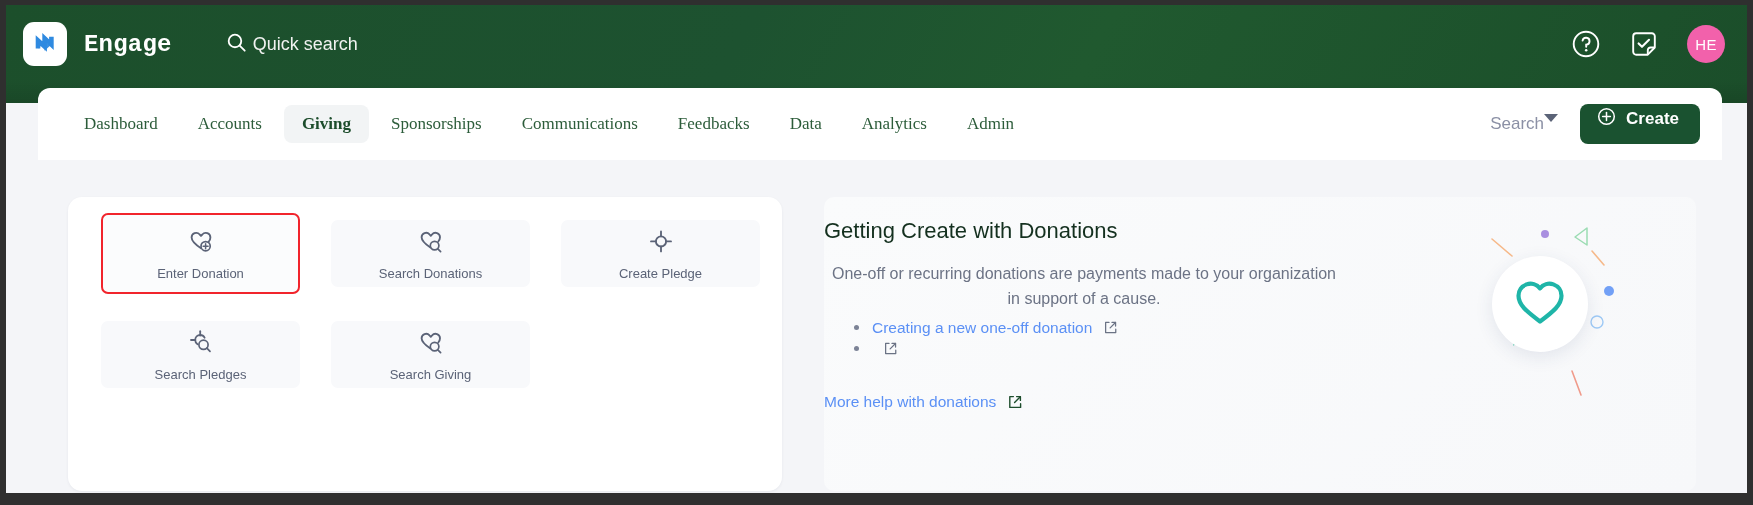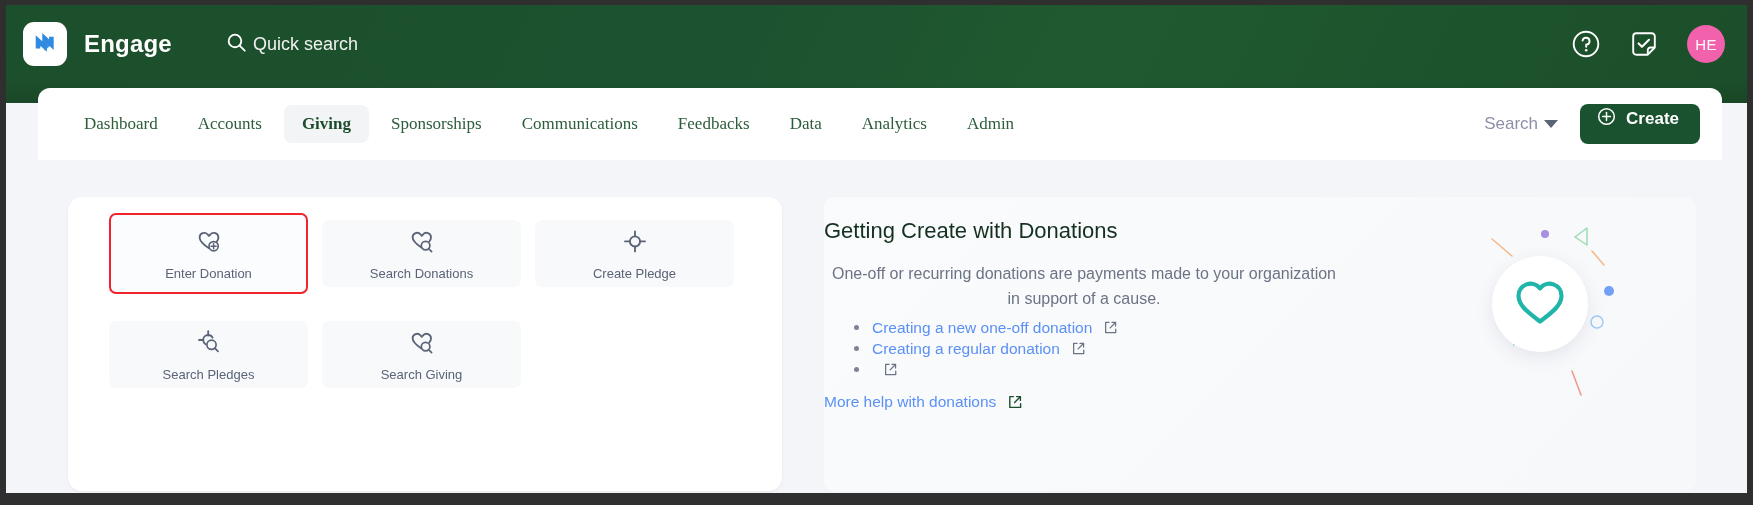--- a/index.html
+++ b/index.html
@@ -59,20 +59,21 @@
     background: #ffffff;
     border-radius: 11px;
     display: flex; align-items: center; justify-content: center;
     flex: none;
   }
   #app-title {
     color: #ffffff;
     font-size: 24px;
     font-weight: bold;
     letter-spacing: .2px;
+    font-family: Liberation Mono, monospace;
   }
 
   #quick-search {
     display: flex;
     align-items: center;
     gap: 6px;
     margin-left: 54px;
     height: 50px;
     cursor: text;
   }
@@ -135,21 +136,21 @@
   }
 
   #nav-right {
     position: absolute;
     right: 22px; top: 0; bottom: 0;
     display: flex;
     align-items: center;
     gap: 22px;
   }
   #search-dropdown {
-    display: flex; align-items: center; gap: 6px;
+    display: flex; align-items: flex-start; gap: 0;
     cursor: pointer;
   }
   #search-dropdown .sd-label {
     font-size: 17px;
     color: #8b90a5;
   }
   .caret {
     width: 0; height: 0;
     border-left: 7px solid transparent;
     border-right: 7px solid transparent;
@@ -180,25 +181,25 @@
     position: absolute;
     left: 62px; top: 37px;
     width: 714px;
     height: 294px;
     background: #ffffff;
     border-radius: 14px;
     box-shadow: 0 1px 3px rgba(20,30,60,0.06);
   }
   #tile-grid {
     position: absolute;
-    left: 41px; top: 23px;
+    left: 33px; top: 23px;
     display: grid;
     grid-template-columns: repeat(3, 199px);
     grid-auto-rows: 67px;
-    gap: 34px 14px;
+    gap: 34px 31px;
   }
   .tile {
     background: #f8f9fb;
     border-radius: 7px;
     display: flex;
     flex-direction: column;
     align-items: center;
     justify-content: center;
     gap: 9px;
     cursor: pointer;
@@ -450,30 +451,20 @@
           <a>Creating a new one-off donation</a>
           <span class="ext-icon">
             <svg width="15" height="15" viewBox="0 0 16 16" aria-hidden="true">
               <path d="M6.4 2.6H2.8v10.8h10.8V9.8" fill="none" stroke="#6b7385" stroke-width="1.35" stroke-linecap="round" stroke-linejoin="round"></path>
               <path d="M9.6 2.6h3.8v3.8" fill="none" stroke="#6b7385" stroke-width="1.35" stroke-linecap="round" stroke-linejoin="round"></path>
               <line x1="13.3" y1="2.7" x2="7.6" y2="8.4" stroke="#6b7385" stroke-width="1.35" stroke-linecap="round"></line>
             </svg>
           </span>
         </li>
         <li>
-          <a>Creating a regular donation</a>
-          <span class="ext-icon">
-            <svg width="15" height="15" viewBox="0 0 16 16" aria-hidden="true">
-              <path d="M6.4 2.6H2.8v10.8h10.8V9.8" fill="none" stroke="#6b7385" stroke-width="1.35" stroke-linecap="round" stroke-linejoin="round"></path>
-              <path d="M9.6 2.6h3.8v3.8" fill="none" stroke="#6b7385" stroke-width="1.35" stroke-linecap="round" stroke-linejoin="round"></path>
-              <line x1="13.3" y1="2.7" x2="7.6" y2="8.4" stroke="#6b7385" stroke-width="1.35" stroke-linecap="round"></line>
-            </svg>
-          </span>
-        </li>
-        <li>
           <span class="ext-icon">
             <svg width="15" height="15" viewBox="0 0 16 16" aria-hidden="true">
               <path d="M6.4 2.6H2.8v10.8h10.8V9.8" fill="none" stroke="#6b7385" stroke-width="1.35" stroke-linecap="round" stroke-linejoin="round"></path>
               <path d="M9.6 2.6h3.8v3.8" fill="none" stroke="#6b7385" stroke-width="1.35" stroke-linecap="round" stroke-linejoin="round"></path>
               <line x1="13.3" y1="2.7" x2="7.6" y2="8.4" stroke="#6b7385" stroke-width="1.35" stroke-linecap="round"></line>
             </svg>
           </span>
         </li>
       </ul>
 

